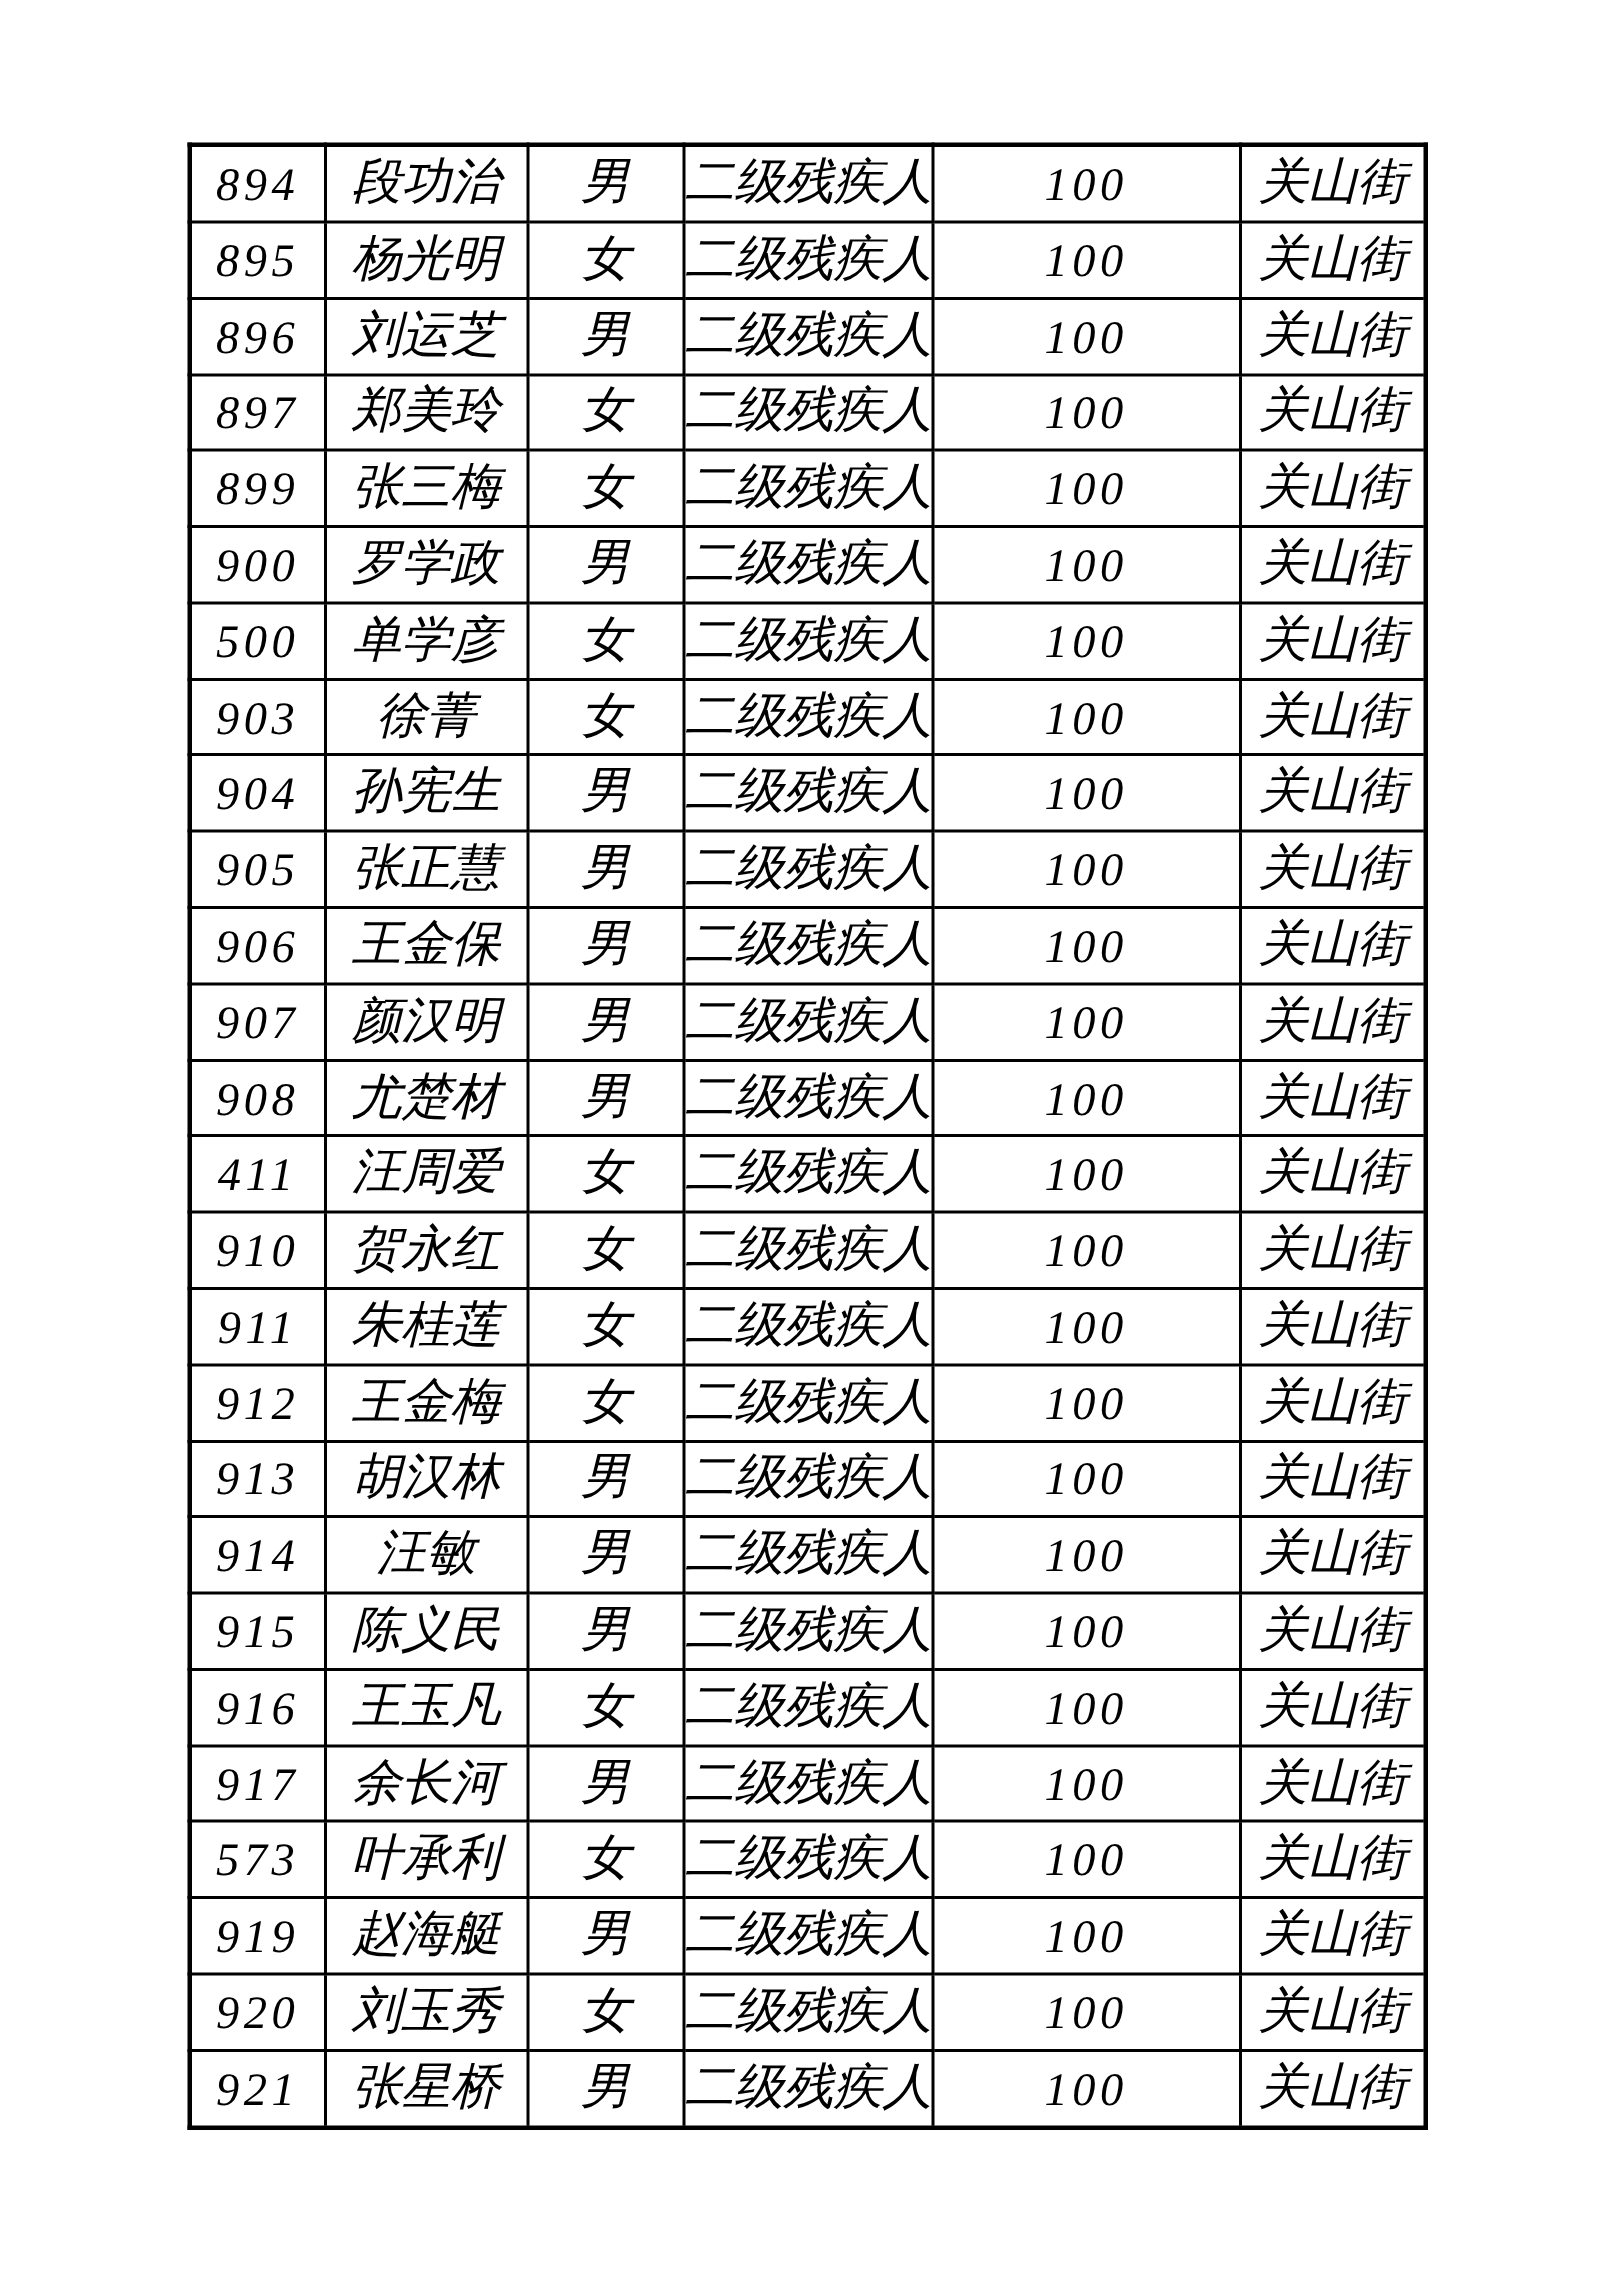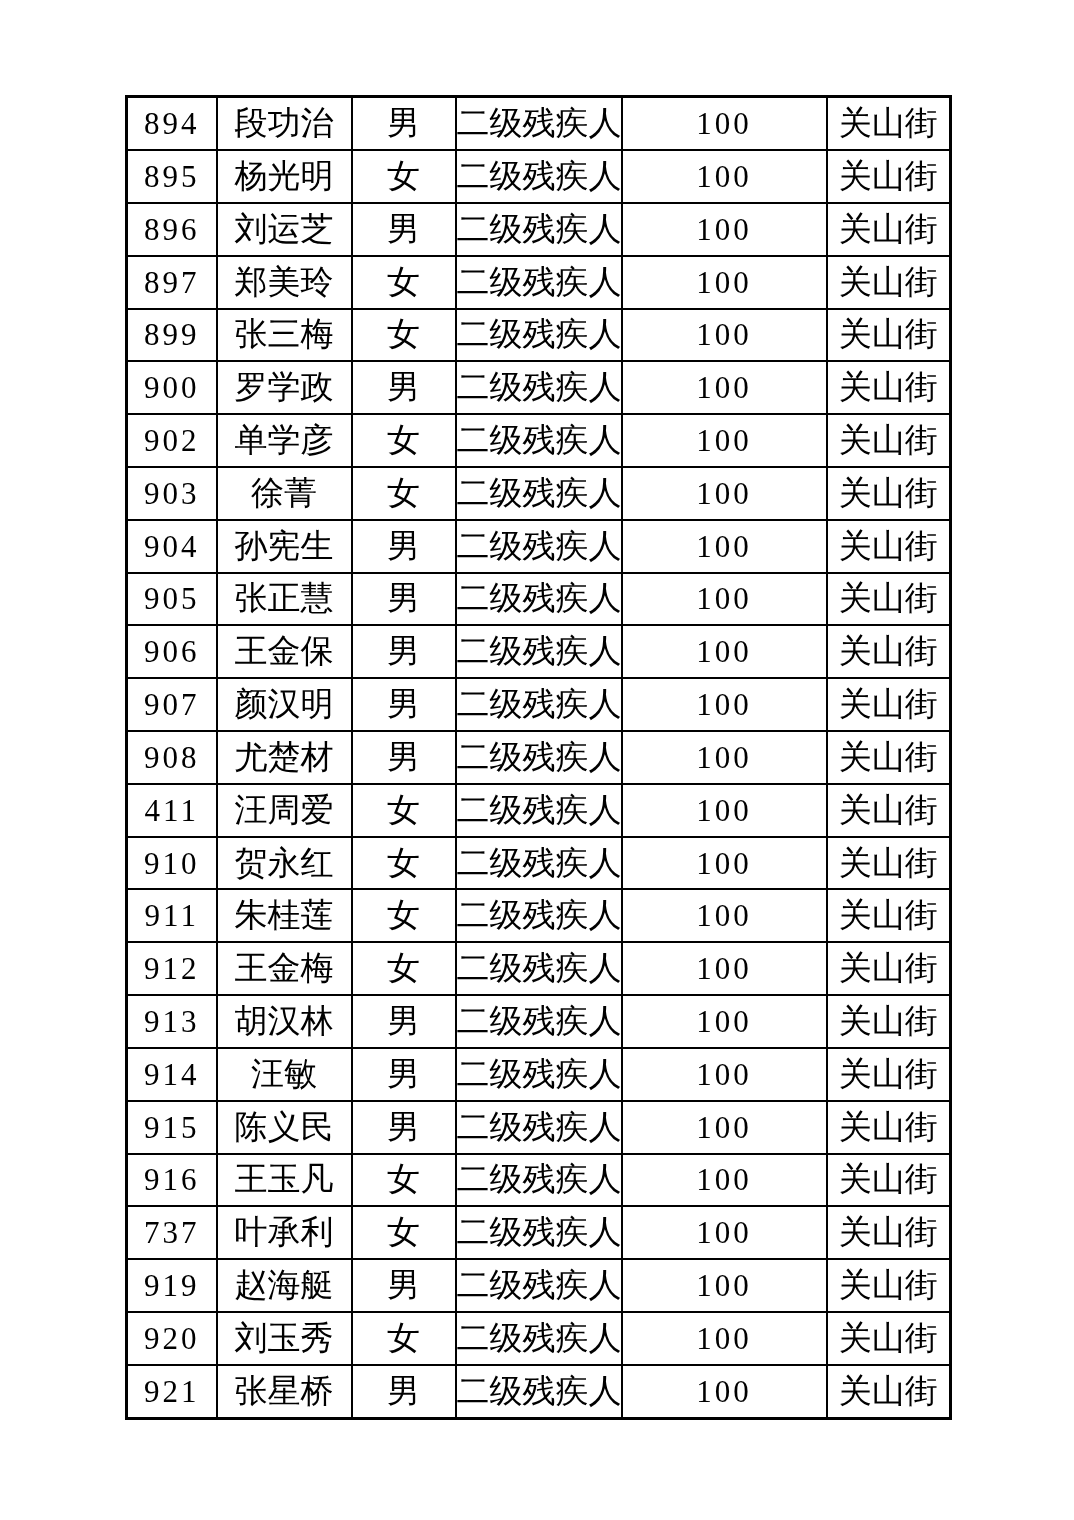--- a/index.html
+++ b/index.html
@@ -8,20 +8,21 @@
     background: #ffffff;
   }
   .page {
     position: relative;
     width: 1074px;
     height: 1520px;
     background: #ffffff;
     overflow: hidden;
     font-family: "Liberation Serif", "DejaVu Serif", serif;
     color: #000000;
+    font-style: italic;
   }
   table.roster {
     position: absolute;
     left: 125px;
     top: 95px;
     width: 824px;
     height: 1325px;
     border-collapse: collapse;
     table-layout: fixed;
     border: 3px solid #000000;
@@ -103,21 +104,21 @@
         </tr>
         <tr>
           <td class="num">900</td>
           <td>罗学政</td>
           <td>男</td>
           <td>二级残疾人</td>
           <td class="num">100</td>
           <td>关山街</td>
         </tr>
         <tr>
-          <td class="num">902</td>
+          <td class="num">500</td>
           <td>单学彦</td>
           <td>女</td>
           <td>二级残疾人</td>
           <td class="num">100</td>
           <td>关山街</td>
         </tr>
         <tr>
           <td class="num">903</td>
           <td>徐菁</td>
           <td>女</td>
@@ -223,21 +224,29 @@
         </tr>
         <tr>
           <td class="num">916</td>
           <td>王玉凡</td>
           <td>女</td>
           <td>二级残疾人</td>
           <td class="num">100</td>
           <td>关山街</td>
         </tr>
         <tr>
-          <td class="num">737</td>
+          <td class="num">917</td>
+          <td>余长河</td>
+          <td>男</td>
+          <td>二级残疾人</td>
+          <td class="num">100</td>
+          <td>关山街</td>
+        </tr>
+        <tr>
+          <td class="num">573</td>
           <td>叶承利</td>
           <td>女</td>
           <td>二级残疾人</td>
           <td class="num">100</td>
           <td>关山街</td>
         </tr>
         <tr>
           <td class="num">919</td>
           <td>赵海艇</td>
           <td>男</td>

